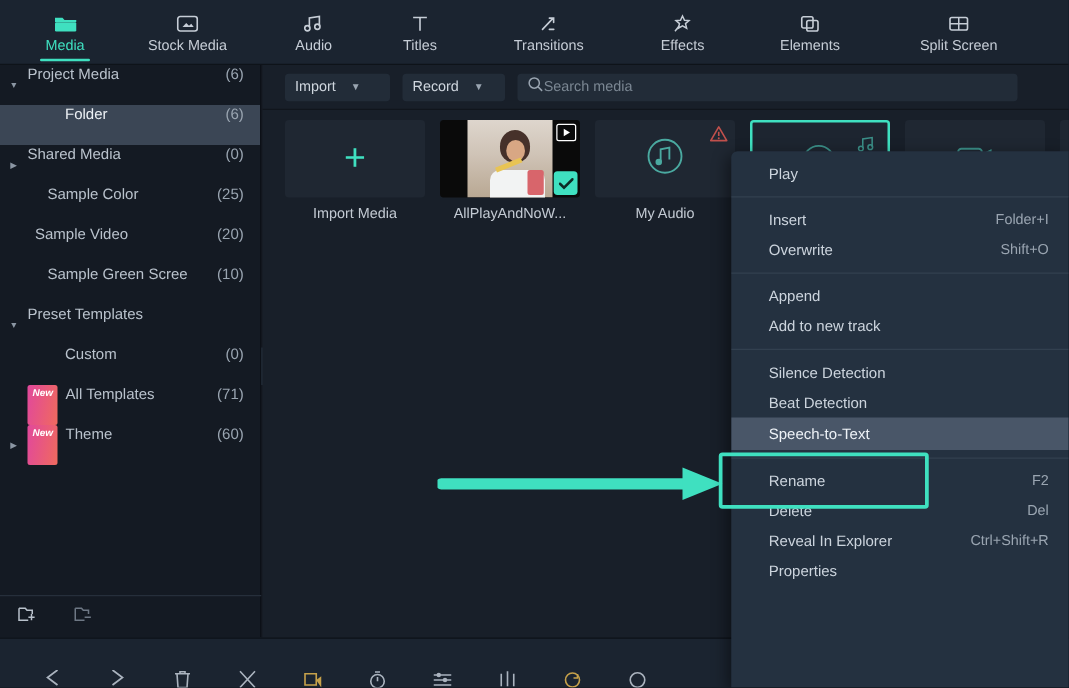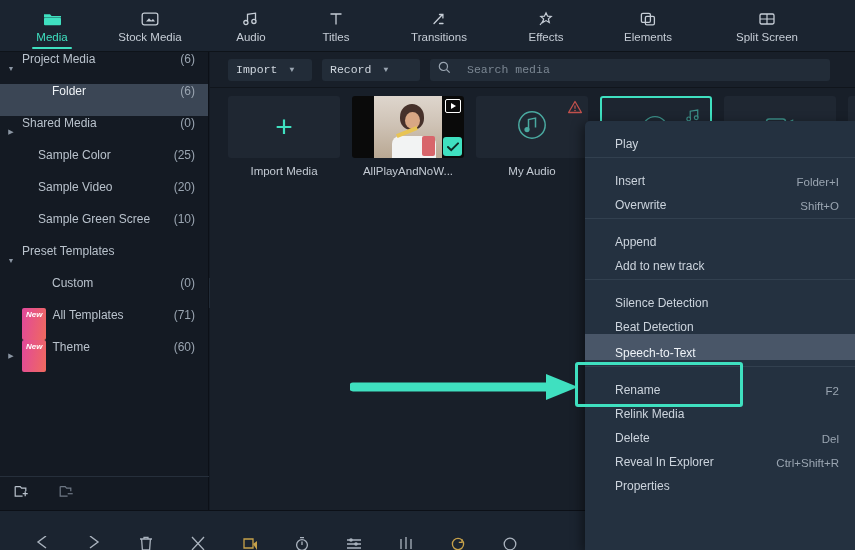--- a/index.html
+++ b/index.html
@@ -87,31 +87,30 @@
 
   
   .main {
     position: absolute; left: 210px; top: 52px; width: 645px; height: 458px;
     background: #181f29;
   }
   .media-toolbar {
     position: absolute; left: 0; top: 0; width: 645px; height: 36px;
     display: flex; align-items: center; gap: 10px; padding-left: 18px;
     border-bottom: 1px solid #10151c;
-    font-family: Liberation Mono, monospace;
   }
   .dropbtn {
     height: 22px; background: #222c38; border-radius: 3px;
     display: flex; align-items: center; gap: 12px;
     padding: 0 8px; color: #cfd6de; font-size: 11.5px;
   }
   .dropbtn .chev { color: #9aa5b1; font-size: 8px; }
   .searchbox {
     height: 22px; width: 400px; background: #222c38; border-radius: 3px;
-    display: flex; align-items: center; gap: 16px; padding: 0 8px;
+    display: flex; align-items: center; gap: 0; padding: 0 8px;
   }
   .searchbox .sv { color: #7b8793; font-size: 11.5px; }
 
   
   .media-grid {
     position: absolute; left: 18px; top: 44px;
     display: flex; gap: 12px;
   }
   .media-cell { width: 112px; }
   .media-thumb {
@@ -182,21 +181,21 @@
     background: #243140;
     border-radius: 5px 0 0 0;
     box-shadow: -3px 3px 12px rgba(0,0,0,0.45);
     z-index: 30;
     padding-top: 6px;
     overflow: hidden;
   }
   .mi {
     position: relative;
     height: 24px;
-    display: flex; align-items: flex-end;
+    display: flex; align-items: center;
     padding: 0 16px 0 30px;
     font-size: 12px;
     color: #ccd4dd;
   }
   .mi.disabled { color: #5d6b7b; }
   .mi.highlighted { background: #495668; color: #eef2f7; }
   .mi .mlabel { flex: 1; white-space: nowrap; }
   .mi .mkey { color: #9aa5b1; font-size: 11.5px; }
   .mi .submenu-arrow { color: #c3cbd4; font-size: 8px; margin-left: 8px; }
   .msep { height: 1px; background: #32404f; margin: 6px 0; }
@@ -318,21 +317,21 @@
       <span class="caret">▶</span>
       <span class="s-label">Shared Media</span>
       <span class="s-count">(0)</span>
     </div>
 
     <div class="side-item indent-1" style="padding-left:38px">
       <span class="s-label">Sample Color</span>
       <span class="s-count">(25)</span>
     </div>
 
-    <div class="side-item indent-1" style="padding-left:38px">
+    <div class="side-item indent-1" style="padding-left:28px">
       <span class="s-label">Sample Video</span>
       <span class="s-count">(20)</span>
     </div>
 
     <div class="side-item indent-1" style="padding-left:38px">
       <span class="s-label">Sample Green Screen</span>
       <span class="s-count">(10)</span>
     </div>
 
     <div class="side-item">
@@ -385,21 +384,21 @@
     </span>
   </div>
 
   <div class="main">
 
     <div class="media-toolbar">
       <div class="dropbtn" style="width:84px">
         <span>Import</span>
         <span class="chev">▼</span>
       </div>
-      <div class="dropbtn" style="width:98px">
+      <div class="dropbtn" style="width:82px">
         <span>Record</span>
         <span class="chev">▼</span>
       </div>
       <div class="searchbox">
         <span>
           <svg width="13" height="13" viewBox="0 0 13 13">
               <circle cx="5.4" cy="5.4" r="4.1" fill="none" stroke="#9aa5b1" stroke-width="1.2"></circle>
               <path d="M8.5 8.5l3.2 3.2" stroke="#9aa5b1" stroke-width="1.2"></path>
             </svg>
         </span>
@@ -542,24 +541,20 @@
       <span class="mkey"></span>
     </div>
 
     <div class="msep"></div>
 
     <div class="mi">
       <span class="mlabel">Rename</span>
       <span class="mkey">F2</span>
     </div>
     <div class="mi">
-      <span class="mlabel">Relink Media</span>
-      <span class="mkey"></span>
-    </div>
-    <div class="mi">
       <span class="mlabel">Delete</span>
       <span class="mkey">Del</span>
     </div>
     <div class="mi">
       <span class="mlabel">Reveal In Explorer</span>
       <span class="mkey">Ctrl+Shift+R</span>
     </div>
     <div class="mi">
       <span class="mlabel">Properties</span>
       <span class="mkey"></span>

